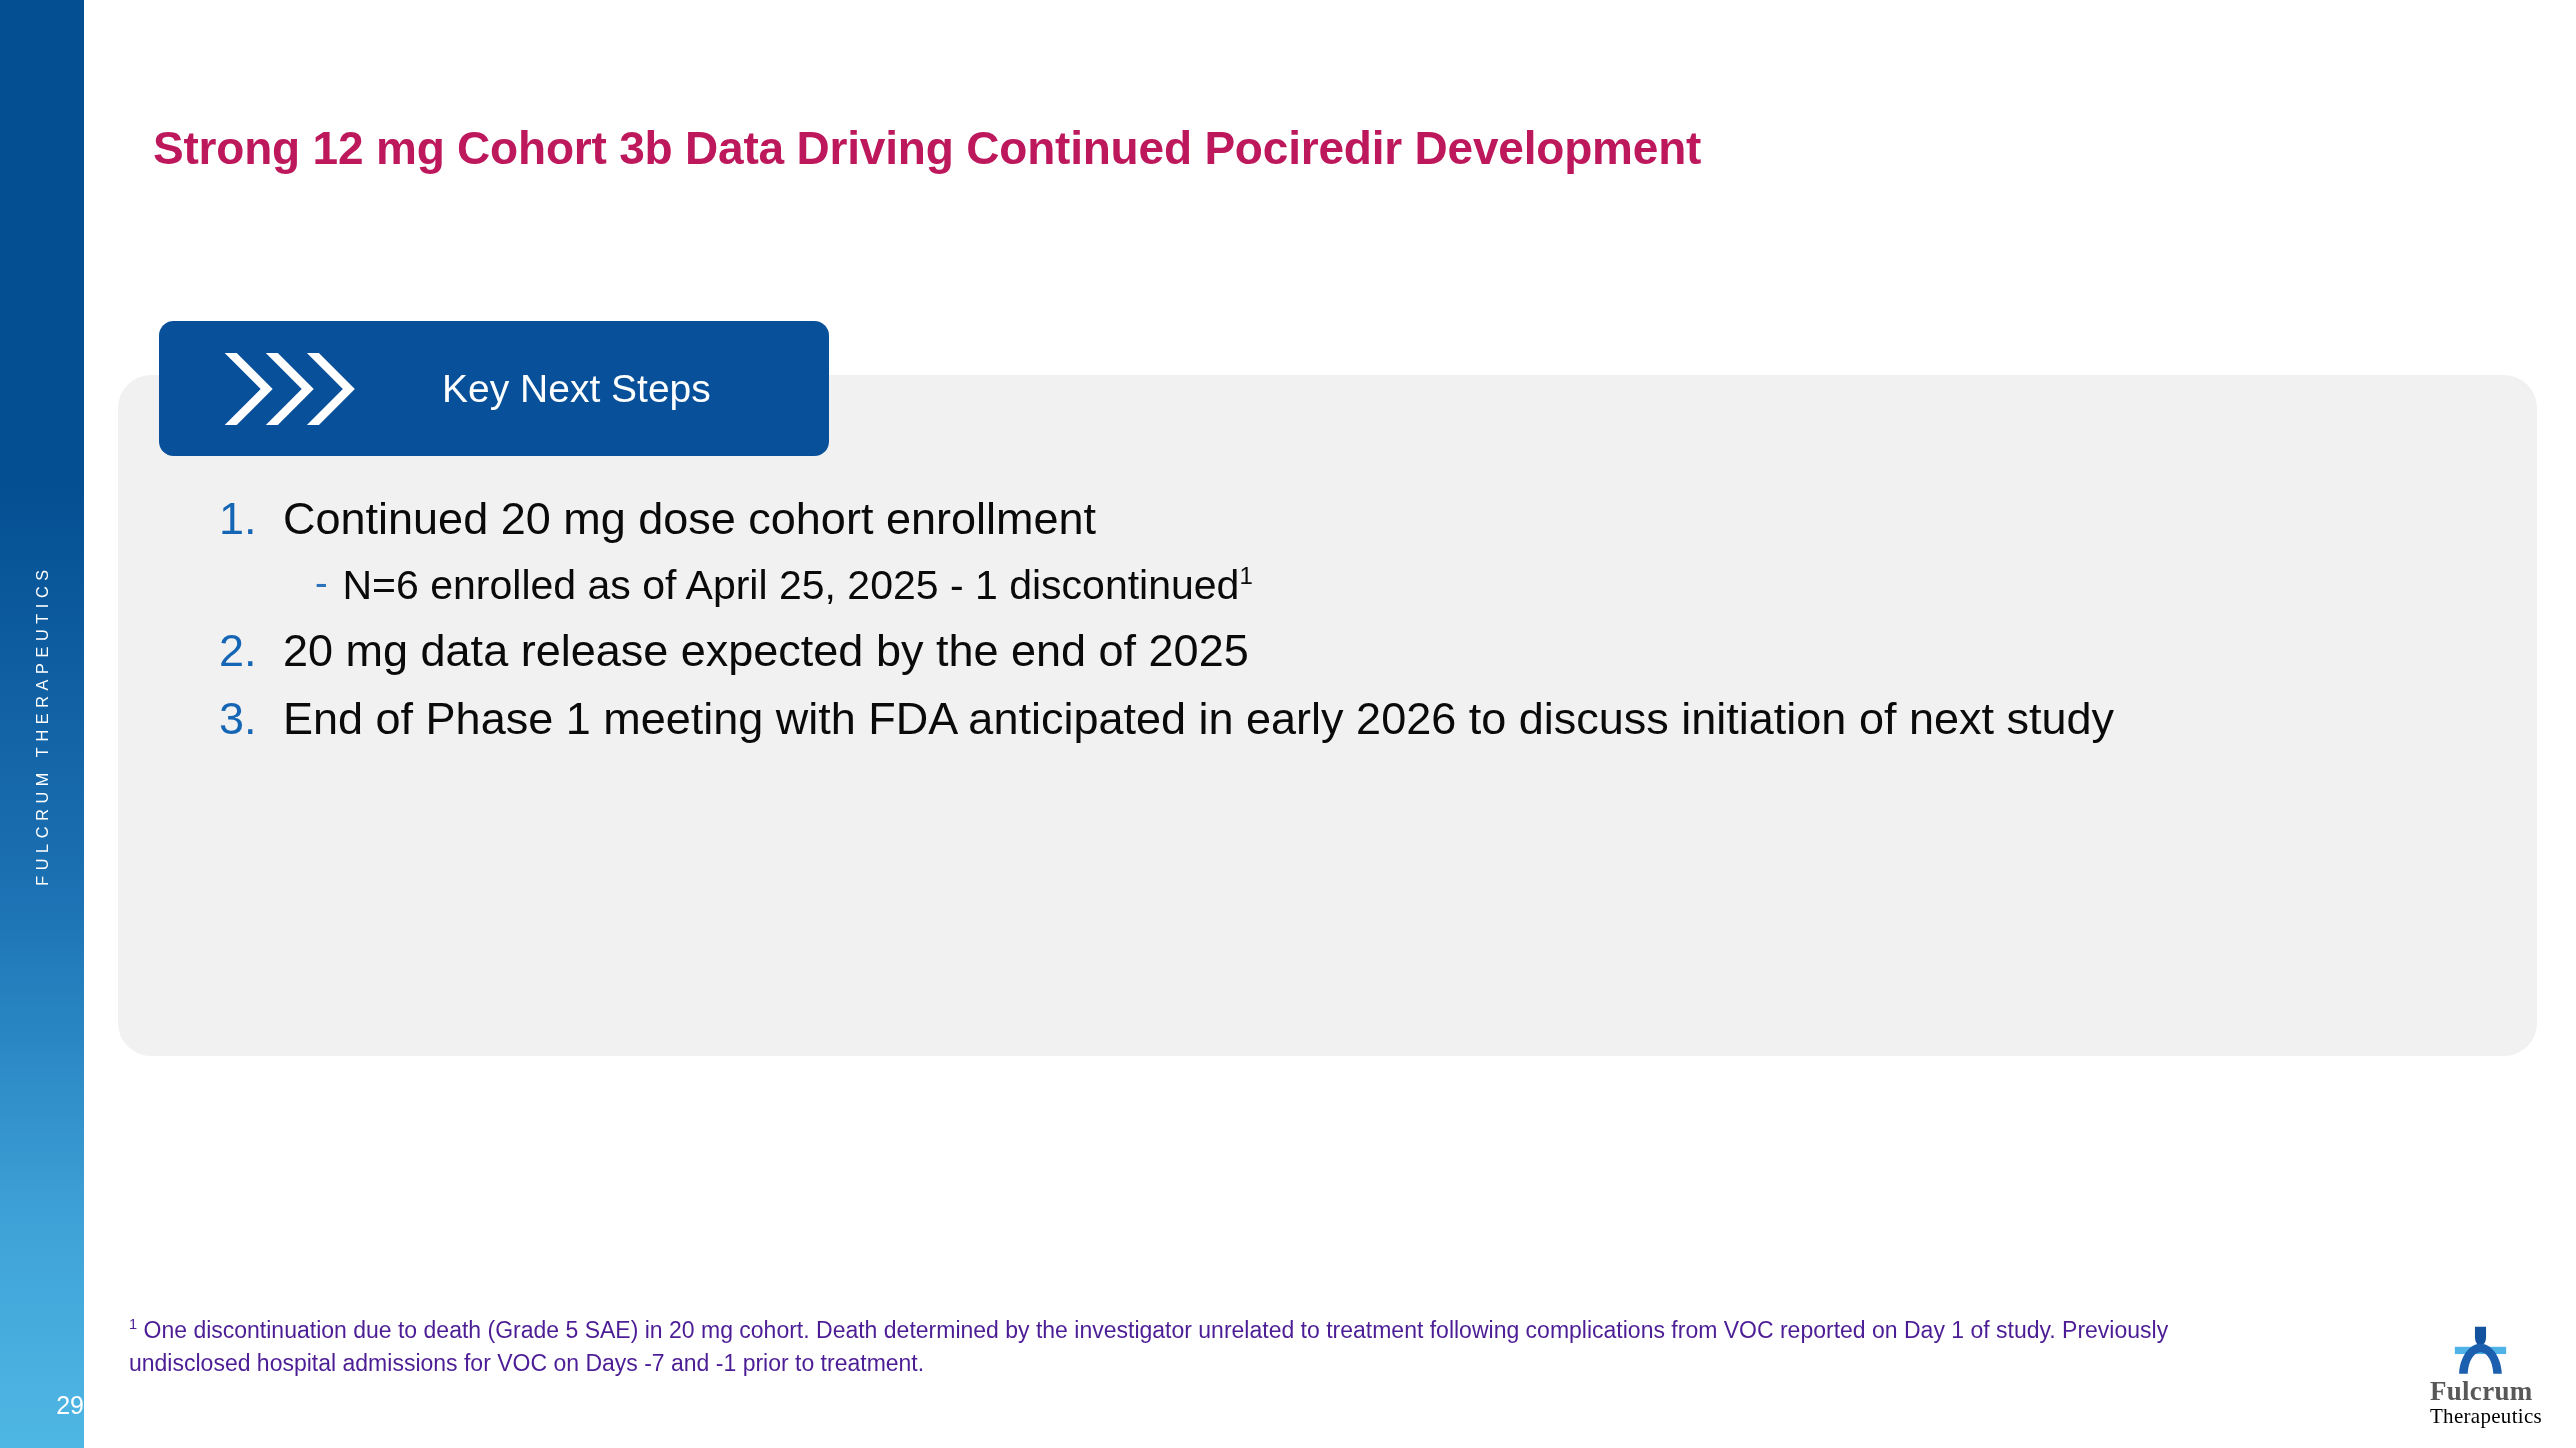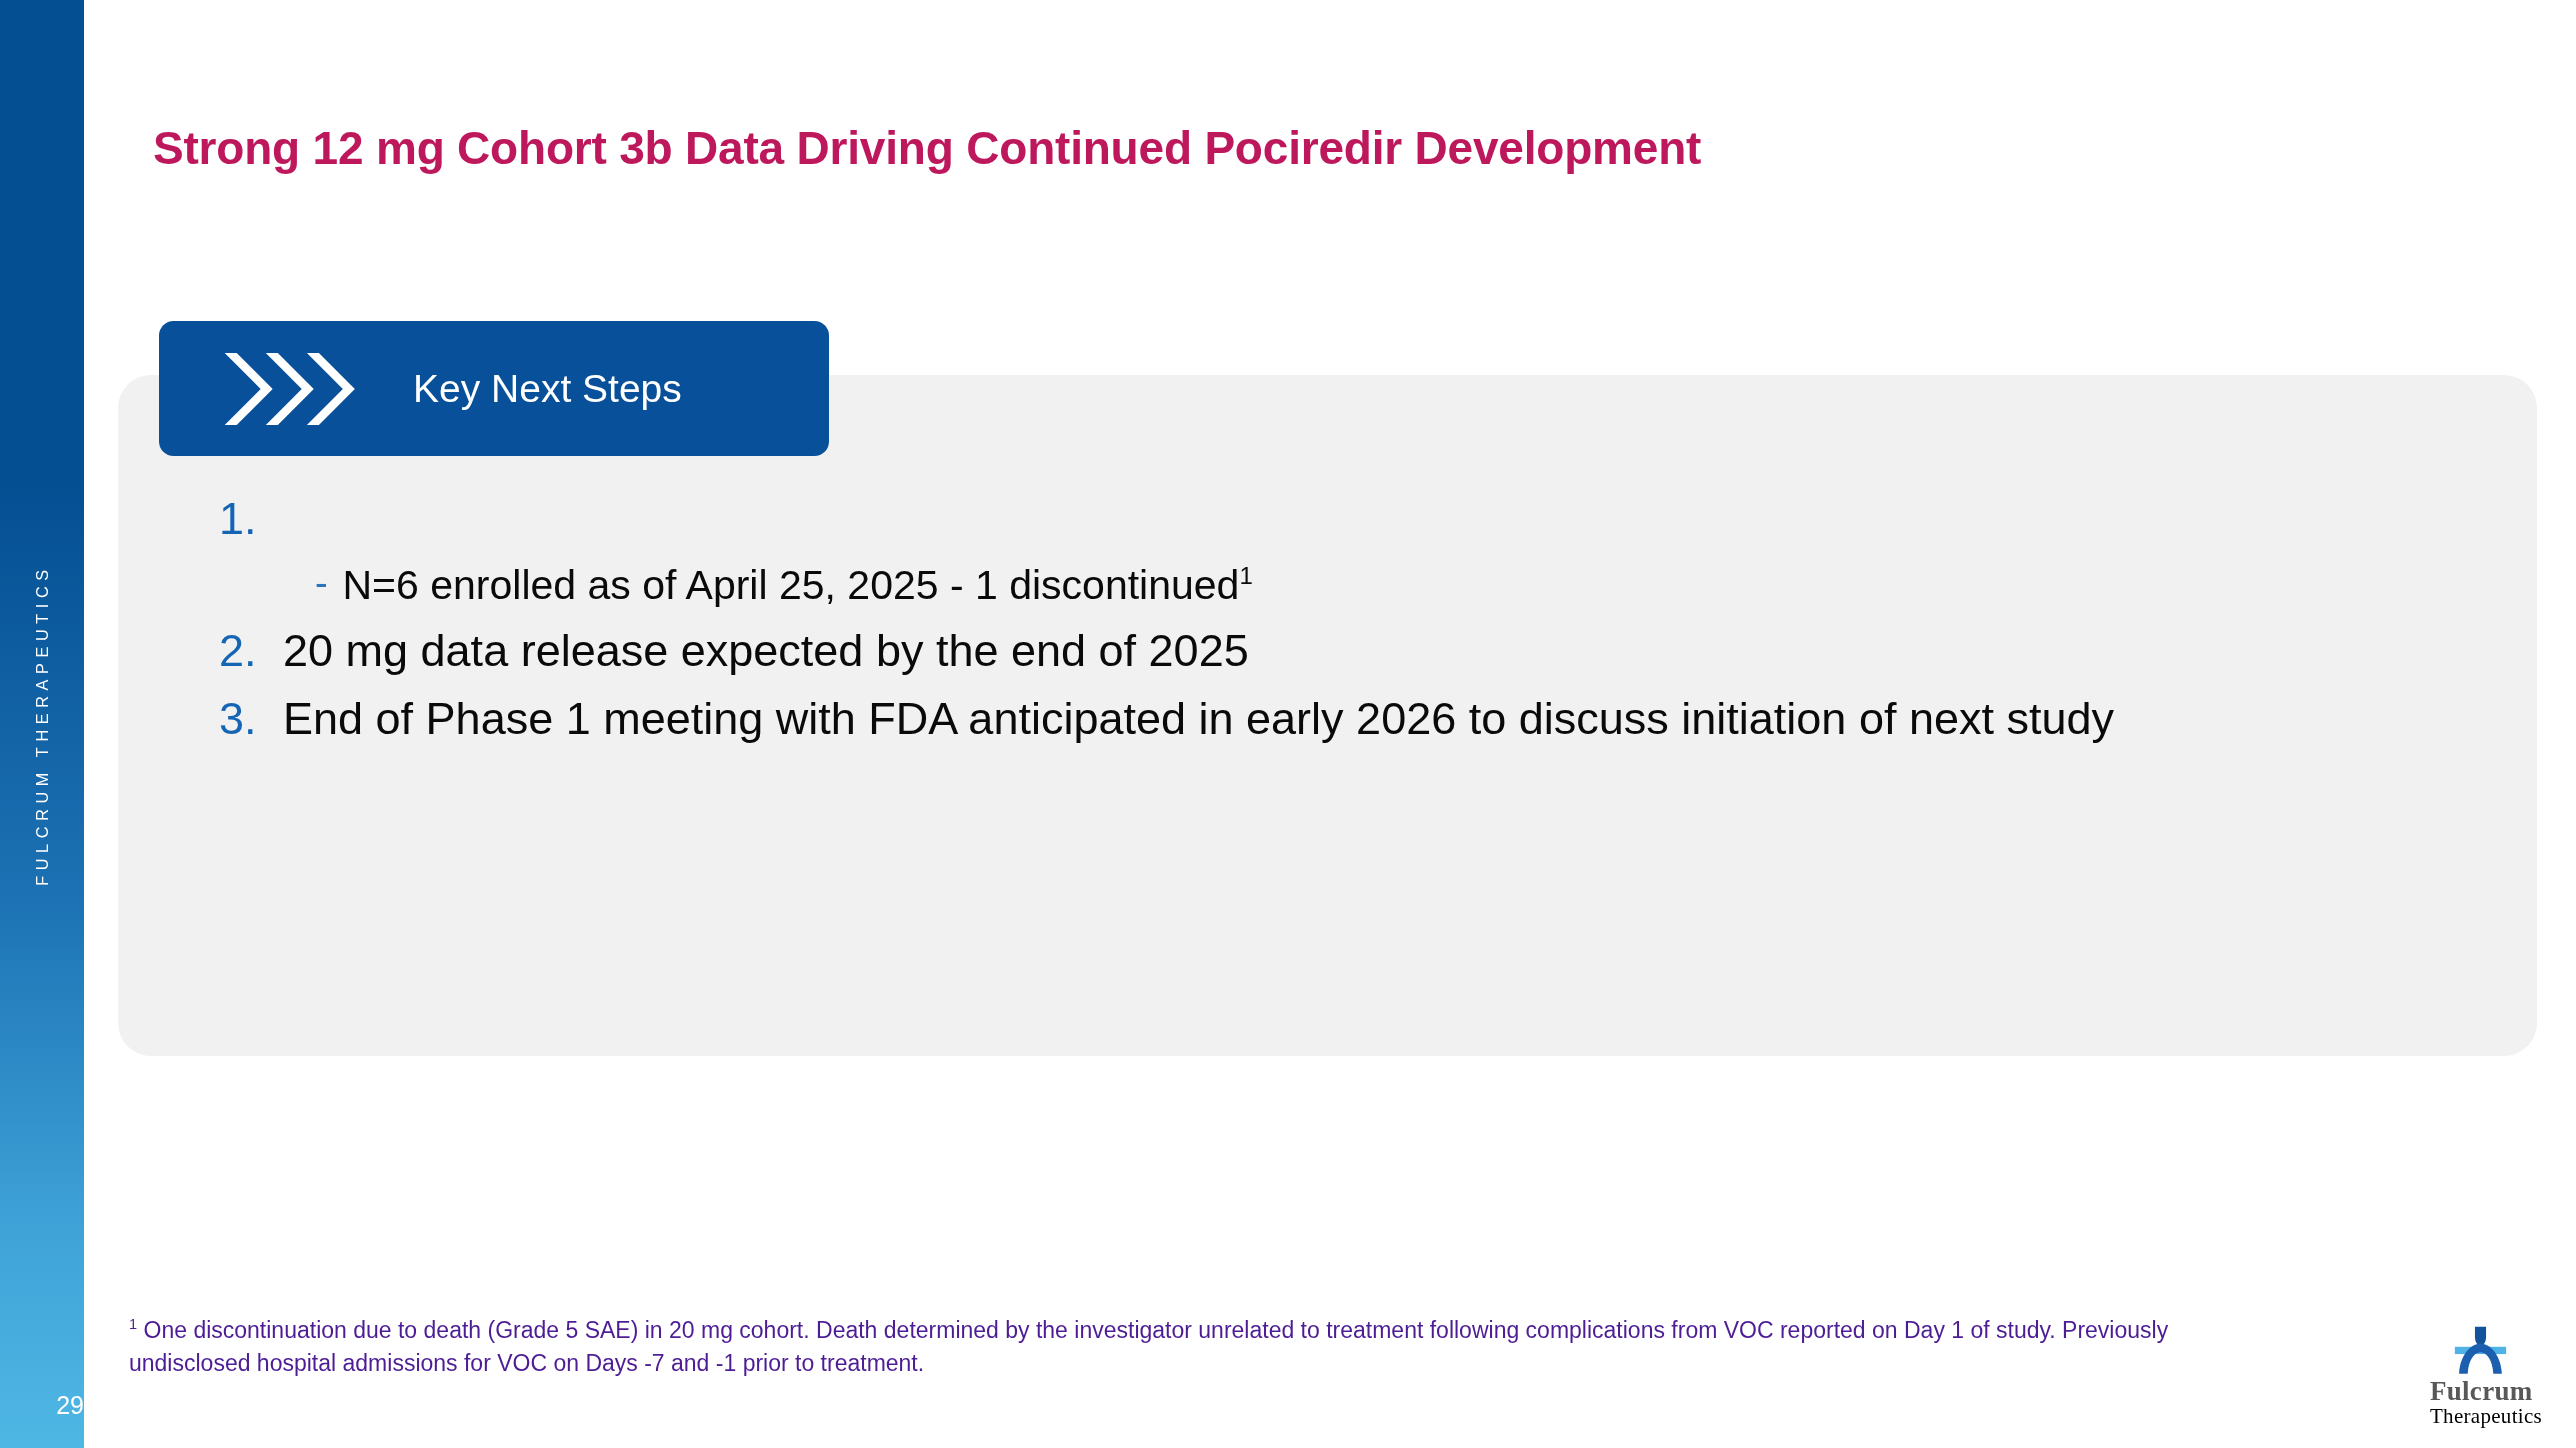--- a/index.html
+++ b/index.html
@@ -68,21 +68,21 @@
     align-items:center;
   }
   .banner-chevrons {
     margin-left:64px;
     display:flex;
     align-items:center;
     height:77px;
   }
   .banner-chevrons svg { display:block; }
   .banner-label {
-    margin-left:53px;
+    margin-left:82px;
     color:#ffffff;
     font-size:39px;
     font-weight:400;
     white-space:nowrap;
   }
 
   
   .list {
     position:absolute;
     left:219px; top:491px;
@@ -183,20 +183,21 @@
       <path d="M98 2 L112 2 L154 44 L112 86 L98 86 L140 44 Z" fill="#ffffff"></path>
     </svg>
   </span>
   <span class="banner-label">Key Next Steps</span>
 </div>
 
 <div class="list">
 
   <div class="li">
     <span class="li-num">1.</span>
+    <span class="li-text">Continued 20 mg dose cohort enrollment</span>
   </div>
 
   <div class="sub-li">
     <span class="sub-dash">-</span>
     <span class="sub-text"><span>N=6 enrolled as of April 25, 2025 - 1 discontinued</span><sup>1</sup></span>
   </div>
 
   <div class="li">
     <span class="li-num">2.</span>
     <span class="li-text">20 mg data release expected by the end of 2025</span>

